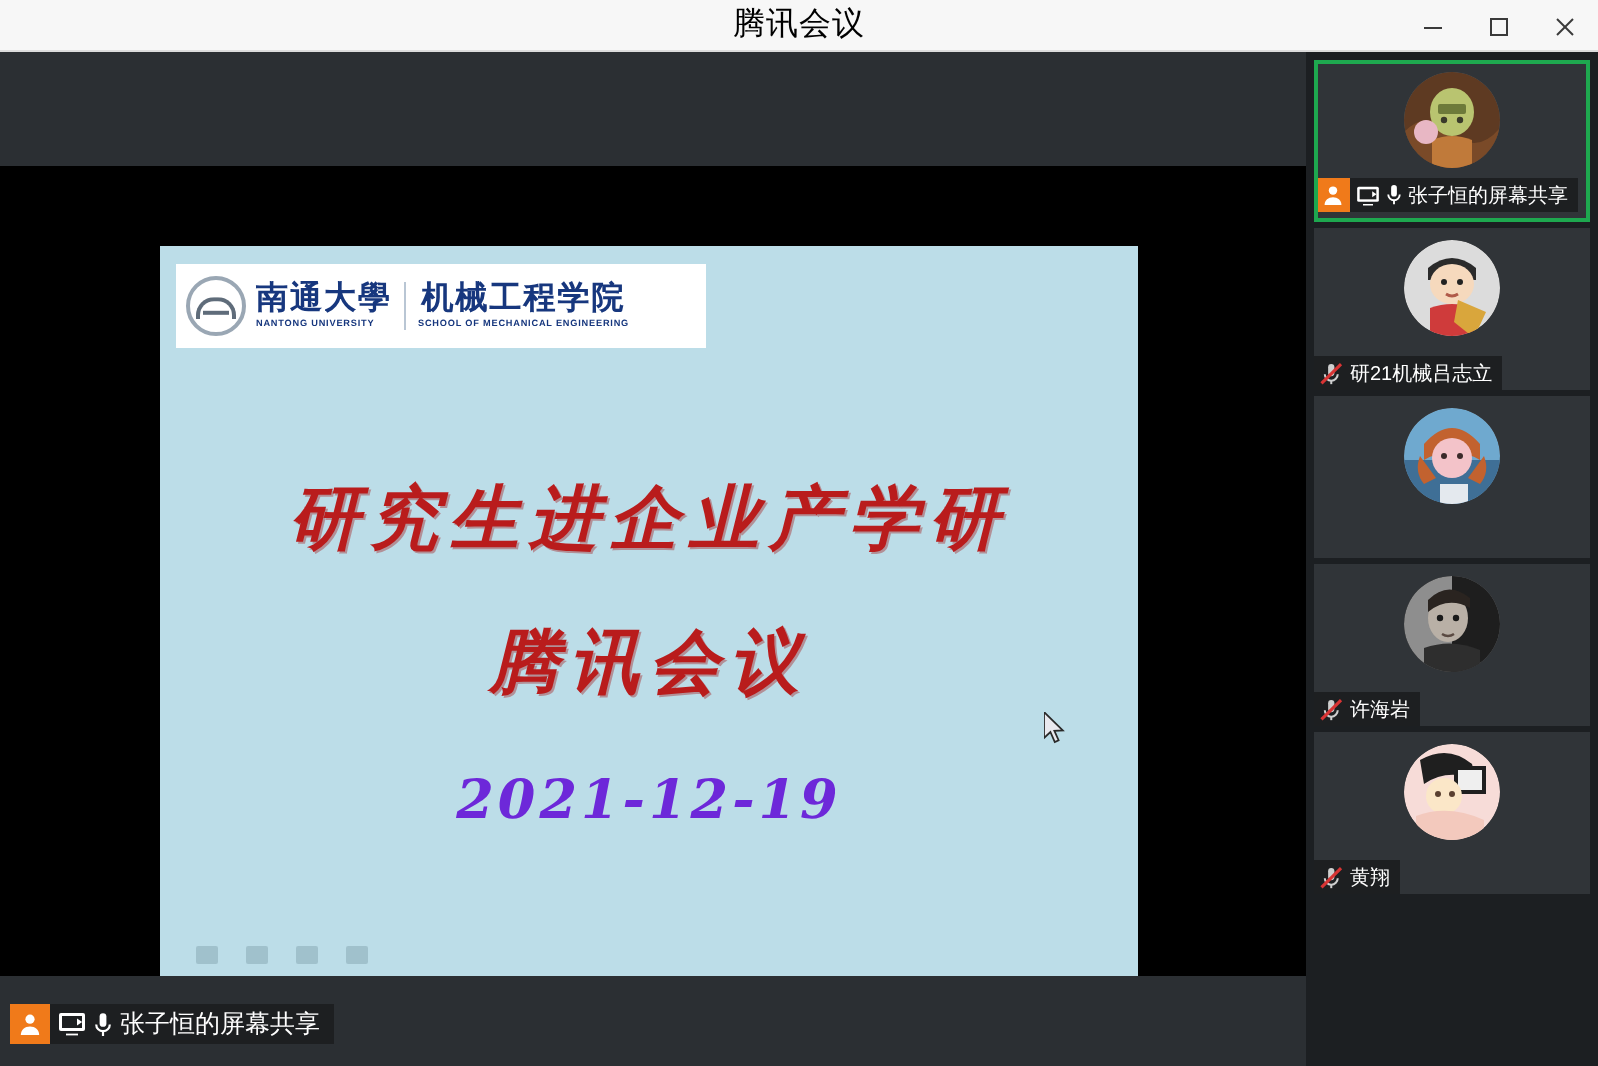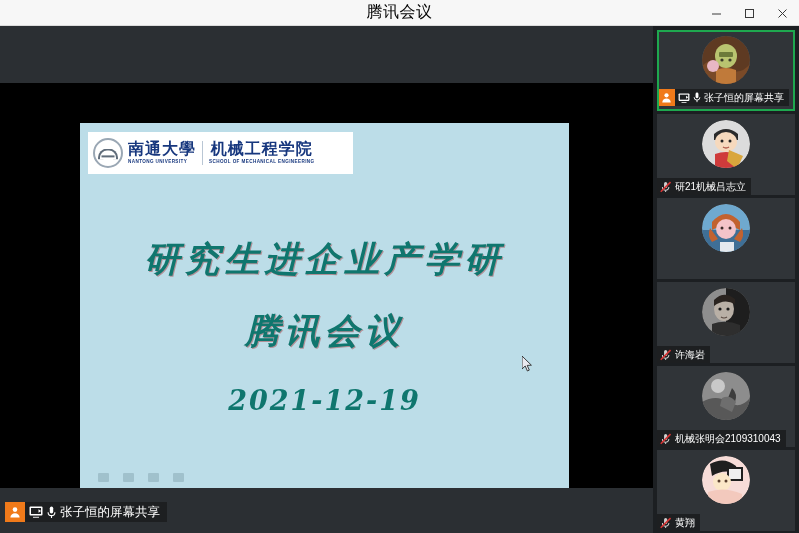--- a/index.html
+++ b/index.html
@@ -81,31 +81,31 @@
     font-size:16px; font-weight:bold; color:#17377e;
     letter-spacing:1px; line-height:1.05; white-space:nowrap;
   }
   .logo-en{
     font-size:4.6px; font-weight:bold; color:#17377e;
     letter-spacing:.4px; line-height:1.6; white-space:nowrap;
   }
 
   .slide-title-1,.slide-title-2{
     position:absolute; width:100%; text-align:center;
-    color:#0f766e; font-weight:bold;
+    color:#b91c1c; font-weight:bold;
     font-family:"DejaVu Serif","Liberation Serif",serif;
     font-style:italic;
     letter-spacing:5px;
     text-shadow:1px 1px 0 rgba(160,0,0,.35);
   }
   .slide-title-1{ top:113px; font-size:35px; }
   .slide-title-2{ top:185px; font-size:35px; }
   .slide-date{
     position:absolute; top:262px; width:100%; text-align:center;
-    color:#0f766e; font-weight:bold; font-style:italic;
+    color:#6d28d9; font-weight:bold; font-style:italic;
     font-family:"DejaVu Serif","Liberation Serif",serif;
     font-size:27px; letter-spacing:2px;
   }
   .ppt-tools{
     position:absolute; left:18px; bottom:6px;
     display:flex; gap:14px; opacity:.28;
   }
   .ppt-tools span{
     width:11px; height:9px; background:#5a7a86;
     display:block; border-radius:1px;
@@ -351,62 +351,40 @@
             <rect x="4.4" y="1.1" width="3.4" height="6.6" rx="1.7" fill="#cfcfcf"></rect>
             <path d="M2.6 6.6a3.5 3.5 0 0 0 7 0" fill="none" stroke="#cfcfcf" stroke-width="1.1"></path>
             <line x1="6.1" y1="10" x2="6.1" y2="12" stroke="#cfcfcf" stroke-width="1.1"></line>
             <line x1="0.8" y1="11.6" x2="11.4" y2="1.2" stroke="#d83434" stroke-width="1.7"></line>
           </svg>
           <span class="nm">许海岩</span>
         </div>
       </div>
     </div>
 
+
     <div class="tile">
       <div class="avatar">
         <svg width="48" height="48" viewBox="0 0 48 48">
-          <circle cx="24" cy="24" r="24" fill="#8d8d8d"></circle>
-          <path d="M0 30 Q14 22 26 30 T48 26 L48 48 L0 48Z" fill="#585858"></path>
-          <circle cx="16" cy="14" r="7" fill="#c9c9c9"></circle>
-          <path d="M30 16 q6 6 3 14 l-7-4Z" fill="#3d3d3d"></path>
-          <path d="M20 26 q8 -4 14 4 l-4 10 -12-6Z" fill="#6e6e6e"></path>
+          <circle cx="24" cy="24" r="24" fill="#f7dcd8"></circle>
+          <path d="M8 8 Q22 0 34 10 L36 18 Q22 12 10 20Z" fill="#1f1f1f"></path>
+          <rect x="26" y="12" width="14" height="12" fill="#efefef" stroke="#1f1f1f" stroke-width="2"></rect>
+          <ellipse cx="20" cy="26" rx="9" ry="9" fill="#fbe7c8"></ellipse>
+          <circle cx="17" cy="25" r="1.5" fill="#5a4030"></circle>
+          <circle cx="24" cy="25" r="1.5" fill="#5a4030"></circle>
+          <path d="M6 36 Q22 30 40 38 L40 48 L6 48Z" fill="#f3c9bd"></path>
         </svg>
       </div>
       <div class="namebar">
         <div class="nb-rest">
           <svg class="ic" width="12" height="12" viewBox="0 0 13 13">
             <rect x="4.4" y="1.1" width="3.4" height="6.6" rx="1.7" fill="#cfcfcf"></rect>
             <path d="M2.6 6.6a3.5 3.5 0 0 0 7 0" fill="none" stroke="#cfcfcf" stroke-width="1.1"></path>
             <line x1="6.1" y1="10" x2="6.1" y2="12" stroke="#cfcfcf" stroke-width="1.1"></line>
             <line x1="0.8" y1="11.6" x2="11.4" y2="1.2" stroke="#d83434" stroke-width="1.7"></line>
           </svg>
-          <span class="nm">机械张明会2109310043</span>
-        </div>
-      </div>
-    </div>
-
-    <div class="tile">
-      <div class="avatar">
-        <svg width="48" height="48" viewBox="0 0 48 48">
-          <circle cx="24" cy="24" r="24" fill="#f7dcd8"></circle>
-          <path d="M8 8 Q22 0 34 10 L36 18 Q22 12 10 20Z" fill="#1f1f1f"></path>
-          <rect x="26" y="12" width="14" height="12" fill="#efefef" stroke="#1f1f1f" stroke-width="2"></rect>
-          <ellipse cx="20" cy="26" rx="9" ry="9" fill="#fbe7c8"></ellipse>
-          <circle cx="17" cy="25" r="1.5" fill="#5a4030"></circle>
-          <circle cx="24" cy="25" r="1.5" fill="#5a4030"></circle>
-          <path d="M6 36 Q22 30 40 38 L40 48 L6 48Z" fill="#f3c9bd"></path>
-        </svg>
-      </div>
-      <div class="namebar">
-        <div class="nb-rest">
-          <svg class="ic" width="12" height="12" viewBox="0 0 13 13">
-            <rect x="4.4" y="1.1" width="3.4" height="6.6" rx="1.7" fill="#cfcfcf"></rect>
-            <path d="M2.6 6.6a3.5 3.5 0 0 0 7 0" fill="none" stroke="#cfcfcf" stroke-width="1.1"></path>
-            <line x1="6.1" y1="10" x2="6.1" y2="12" stroke="#cfcfcf" stroke-width="1.1"></line>
-            <line x1="0.8" y1="11.6" x2="11.4" y2="1.2" stroke="#d83434" stroke-width="1.7"></line>
-          </svg>
           <span class="nm">黄翔</span>
         </div>
       </div>
     </div>
 
   </div>
 </div>
 
 </body></html>

